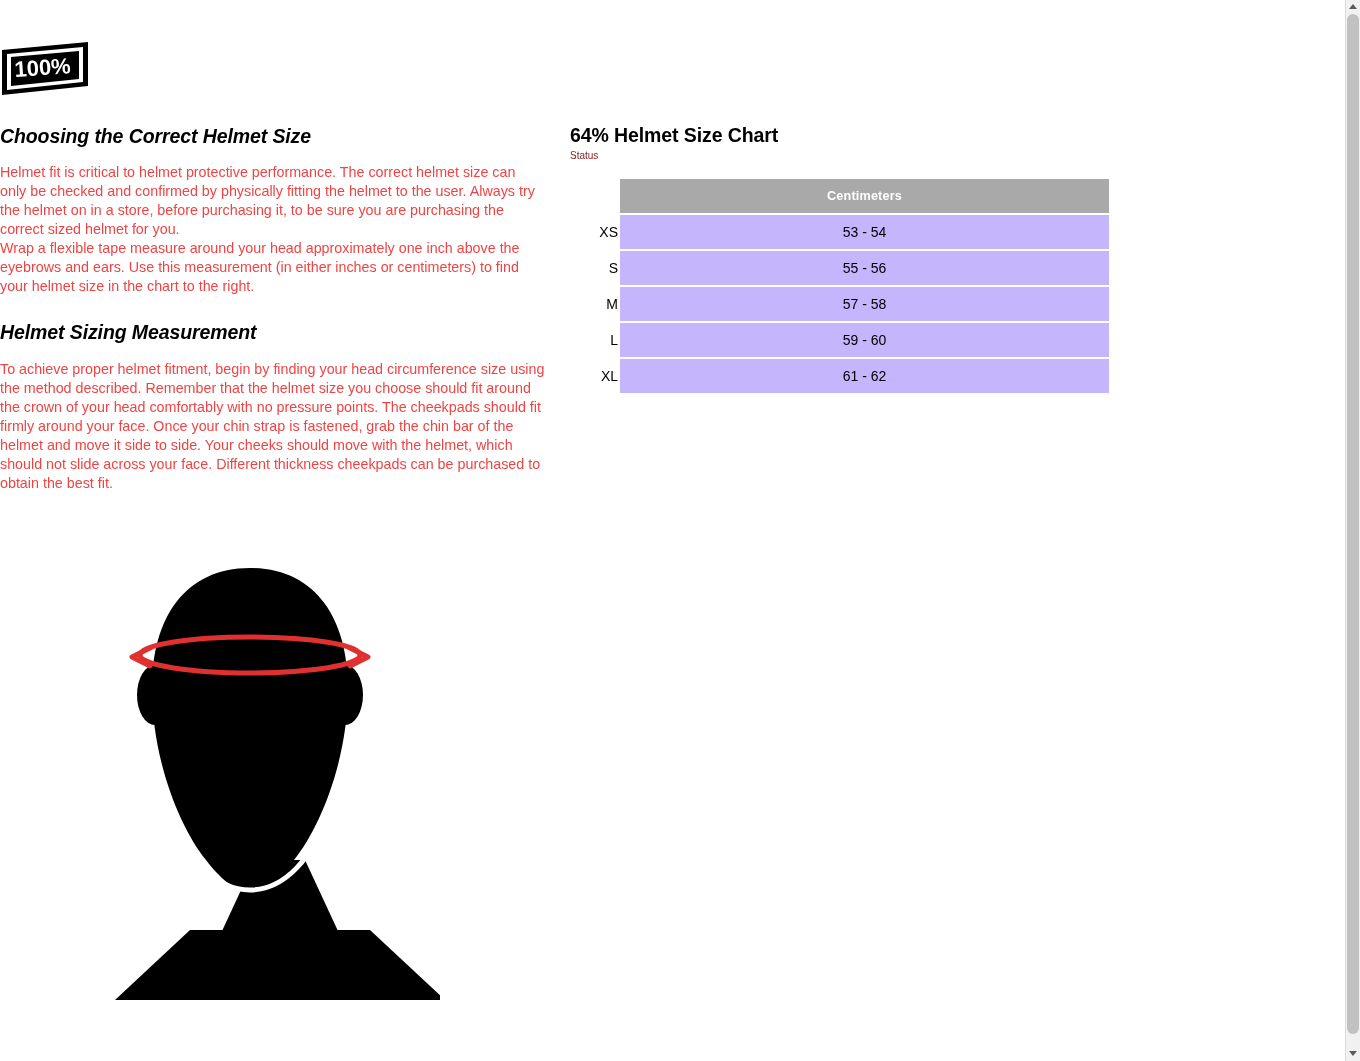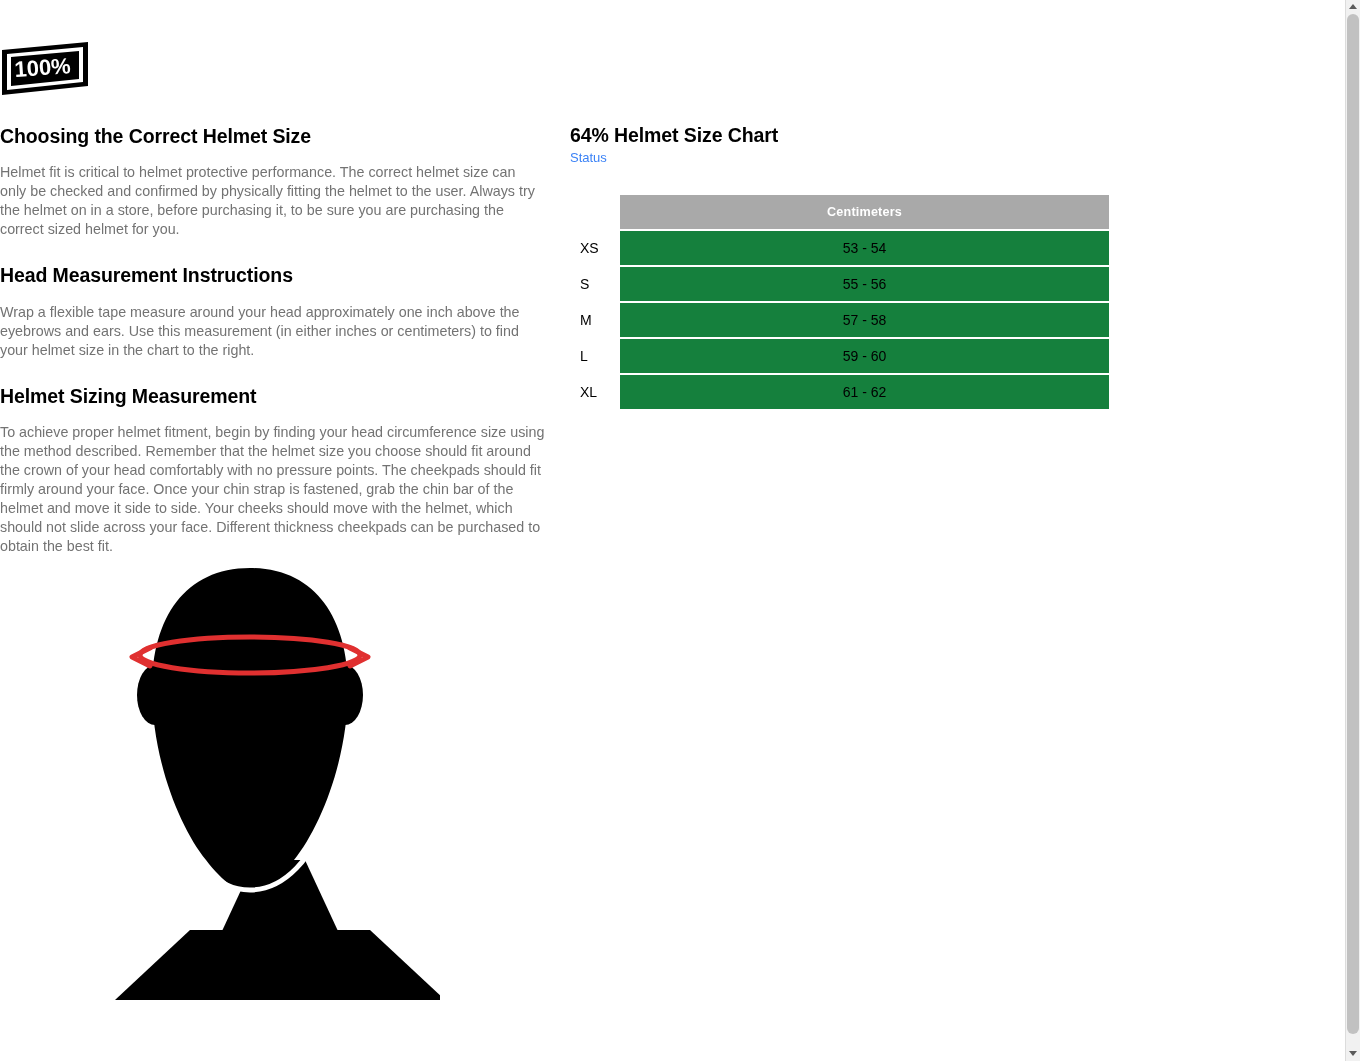--- a/index.html
+++ b/index.html
@@ -41,48 +41,49 @@
     left: 0px;
     top: 124px;
     width: 545px;
   }
   .left-col h2 {
     font-size: 19.5px;
     line-height: 1.3;
     margin: 0 0 14px 0;
     font-weight: bold;
     letter-spacing: -0.1px;
+    font-style: italic;
   }
   .left-col h2.subsequent {
     margin-top: 24px;
   }
   .left-col p {
     font-size: 14.3px;
     line-height: 19px;
     margin: 0;
-    color: #737373;
+    color: #ef4444;
   }
 
   
   .right-col {
     position: absolute;
     left: 570px;
     top: 124px;
     width: 545px;
   }
   .chart-title {
     font-size: 19.5px;
     font-weight: bold;
     margin: 0 0 3px 0;
     letter-spacing: -0.1px;
   }
   .chart-status {
-    font-size: 13px;
-    color: #3b82f6;
-    margin: 0 0 28px 0;
+    font-size: 10px;
+    color: #7f1d1d;
+    margin: 0 0 16px 0;
   }
   table.size-chart {
     border-collapse: separate;
     border-spacing: 2px;
     width: 541px;
     margin: 0;
   }
   table.size-chart th.corner {
     width: 38px;
     background: #ffffff;
@@ -95,25 +96,25 @@
     font-weight: bold;
     text-align: center;
     padding: 10px 0;
     letter-spacing: 0.2px;
   }
   table.size-chart td.size-label {
     width: 38px;
     background: #ffffff;
     font-size: 14px;
     padding: 9px 0 9px 8px;
-    text-align: left;
+    text-align: right;
     color: #000;
   }
   table.size-chart td.size-value {
-    background: #15803d;
+    background: #c4b5fd;
     font-size: 14px;
     text-align: center;
     padding: 9px 0;
     color: #000;
   }
 
   
   .head-diagram {
     position: absolute;
     left: 110px;
@@ -172,21 +173,20 @@
       <g fill="#ffffff" font-family="Liberation Sans, sans-serif" font-size="22" font-weight="bold">
         <text x="15" y="37" transform="rotate(-4 15 37)">100%</text>
       </g>
     </svg>
   </div>
 
   <div class="left-col">
     <h2>Choosing the Correct Helmet Size</h2>
     <p>Helmet fit is critical to helmet protective performance. The correct helmet size can only be checked and confirmed by physically fitting the helmet to the user. Always try the helmet on in a store, before purchasing it, to be sure you are purchasing the correct sized helmet for you.</p>
 
-    <h2 class="subsequent">Head Measurement Instructions</h2>
     <p>Wrap a flexible tape measure around your head approximately one inch above the eyebrows and ears. Use this measurement (in either inches or centimeters) to find your helmet size in the chart to the right.</p>
 
     <h2 class="subsequent">Helmet Sizing Measurement</h2>
     <p>To achieve proper helmet fitment, begin by finding your head circumference size using the method described. Remember that the helmet size you choose should fit around the crown of your head comfortably with no pressure points. The cheekpads should fit firmly around your face. Once your chin strap is fastened, grab the chin bar of the helmet and move it side to side. Your cheeks should move with the helmet, which should not slide across your face. Different thickness cheekpads can be purchased to obtain the best fit.</p>
   </div>
 
   <div class="right-col">
     <div class="chart-title">64% Helmet Size Chart</div>
     <div class="chart-status">Status</div>
 

